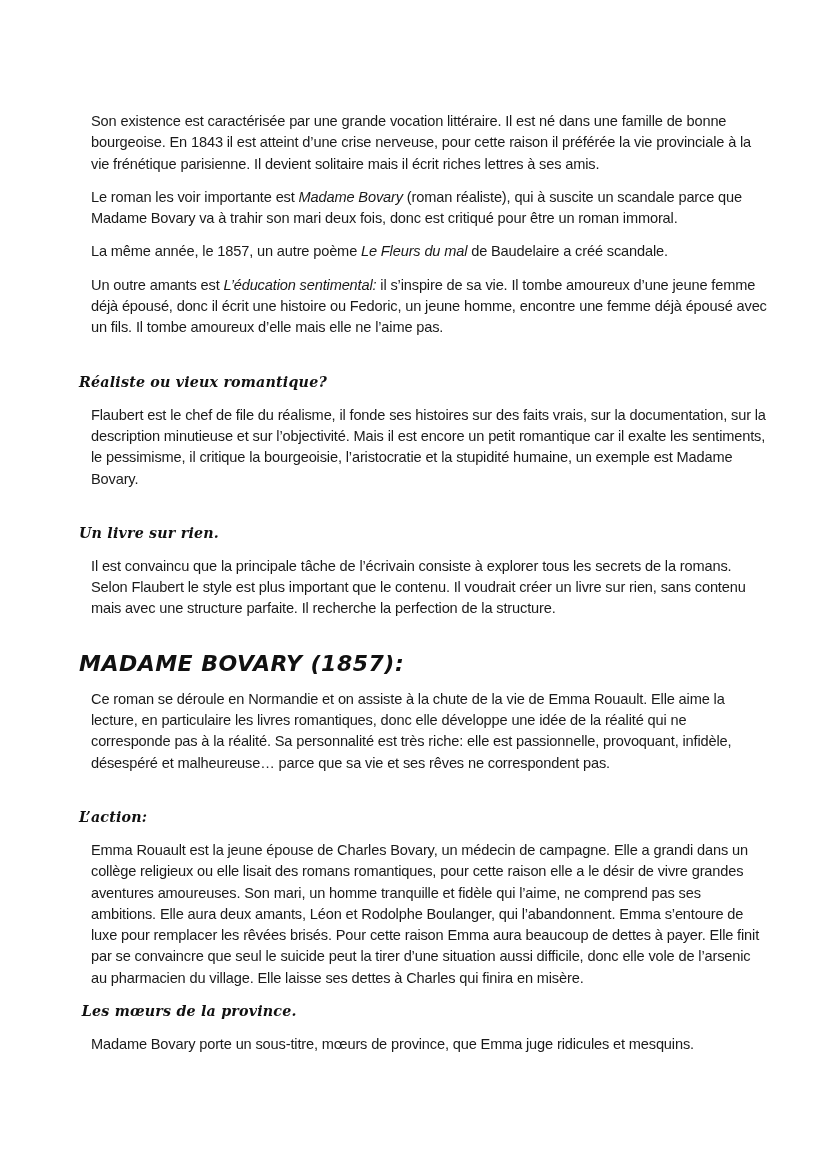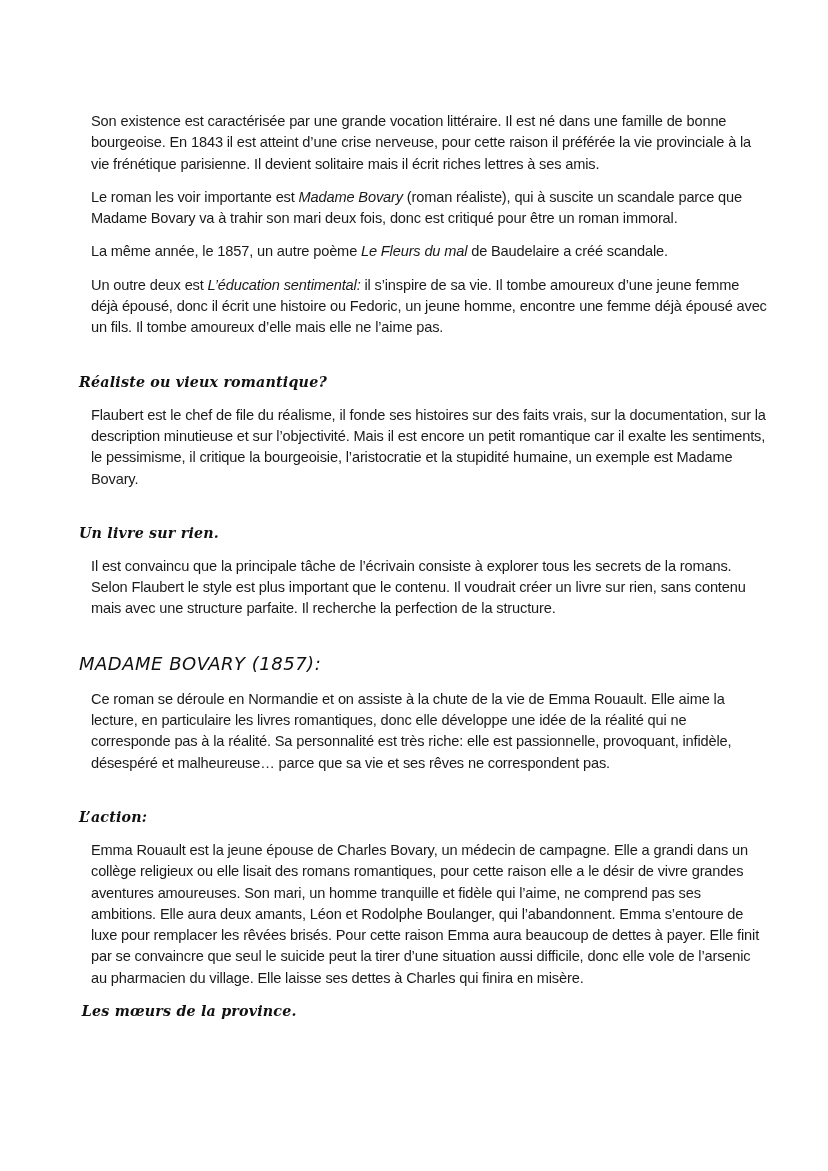--- a/index.html
+++ b/index.html
@@ -11,36 +11,36 @@
     letter-spacing: -0.15px;
   }
   .para { margin: 12px; }
   .gap { height: 21px; }
   .h-deco {
     font-family: "DejaVu Serif", serif; font-weight: bold; font-style: italic;
     font-size: 15px; line-height: 21px; color: #111; margin: 0;
     letter-spacing: 0.2px; transform: scaleX(0.95); transform-origin: left;
   }
   .h-big {
-    font-family: "DejaVu Sans", sans-serif; font-weight: normal; font-style: italic;
-    font-size: 18px; line-height: 27px; color: #111; margin: 0 0 2px 0;
+    font-family: "DejaVu Sans", sans-serif; font-weight: bold; font-style: italic;
+    font-size: 22px; line-height: 27px; color: #111; margin: 0 0 2px 0;
     letter-spacing: 0.5px;
   }
   .h-indent { padding-left: 3px; }
   em { }
 </style>
 </head>
 <body>
 
 <div class="page">
 
   <p class="para">Son existence est caractérisée par une grande vocation littéraire. Il est né dans une famille de bonne bourgeoise. En 1843 il est atteint d’une crise nerveuse, pour cette raison il préférée la vie provinciale à la vie frénétique parisienne. Il devient solitaire mais il écrit riches lettres à ses amis.</p>
   <p class="para"><span>Le roman les voir importante est </span><em>Madame Bovary</em><span> (roman réaliste), qui à suscite un scandale parce que Madame Bovary va à trahir son mari deux fois, donc est critiqué pour être un roman immoral.</span></p>
   <p class="para"><span>La même année, le 1857, un autre poème </span><em>Le Fleurs du mal</em><span> de Baudelaire a créé scandale.</span></p>
-  <p class="para"><span>Un outre deux est </span><em>L’éducation sentimental:</em><span> il s’inspire de sa vie. Il tombe amoureux d’une jeune femme déjà épousé, donc il écrit une histoire ou Fedoric, un jeune homme, encontre une femme déjà épousé avec un fils. Il tombe amoureux d’elle mais elle ne l’aime pas.</span></p>
+  <p class="para"><span>Un outre amants est </span><em>L’éducation sentimental:</em><span> il s’inspire de sa vie. Il tombe amoureux d’une jeune femme déjà épousé, donc il écrit une histoire ou Fedoric, un jeune homme, encontre une femme déjà épousé avec un fils. Il tombe amoureux d’elle mais elle ne l’aime pas.</span></p>
 
   <div class="gap"></div>
 
   <h2 class="h-deco">Réaliste ou vieux romantique?</h2>
   <p class="para">Flaubert est le chef de file du réalisme, il fonde ses histoires sur des faits vrais, sur la documentation, sur la description minutieuse et sur l’objectivité. Mais il est encore un petit romantique car il exalte les sentiments, le pessimisme, il critique la bourgeoisie, l’aristocratie et la stupidité humaine, un exemple est Madame Bovary.</p>
 
   <div class="gap"></div>
 
   <h2 class="h-deco">Un livre sur rien.</h2>
   <p class="para">Il est convaincu que la principale tâche de l’écrivain consiste à explorer tous les secrets de la romans. Selon Flaubert le style est plus important que le contenu. Il voudrait créer un livre sur rien, sans contenu mais avec une structure parfaite. Il recherche la perfection de la structure.</p>
@@ -49,14 +49,15 @@
 
   <h1 class="h-big">MADAME BOVARY (1857):</h1>
   <p class="para">Ce roman se déroule en Normandie et on assiste à la chute de la vie de Emma Rouault. Elle aime la lecture, en particulaire les livres romantiques, donc elle développe une idée de la réalité qui ne corresponde pas à la réalité. Sa personnalité est très riche: elle est passionnelle, provoquant, infidèle, désespéré et malheureuse… parce que sa vie et ses rêves ne correspondent pas.</p>
 
   <div class="gap"></div>
 
   <h2 class="h-deco">L’action:</h2>
   <p class="para">Emma Rouault est la jeune épouse de Charles Bovary, un médecin de campagne. Elle a grandi dans un collège religieux ou elle lisait des romans romantiques, pour cette raison elle a le désir de vivre grandes aventures amoureuses. Son mari, un homme tranquille et fidèle qui l’aime, ne comprend pas ses ambitions. Elle aura deux amants, Léon et Rodolphe Boulanger, qui l’abandonnent. Emma s’entoure de luxe pour remplacer les rêvées brisés. Pour cette raison Emma aura beaucoup de dettes à payer. Elle finit par se convaincre que seul le suicide peut la tirer d’une situation aussi difficile, donc elle vole de l’arsenic au pharmacien du village. Elle laisse ses dettes à Charles qui finira en misère.</p>
 
   <h2 class="h-deco h-indent">Les mœurs de la province.</h2>
+  <p class="para">Madame Bovary porte un sous-titre, mœurs de province, que Emma juge ridicules et mesquins.</p>
 
 </div>
 
 </body></html>

